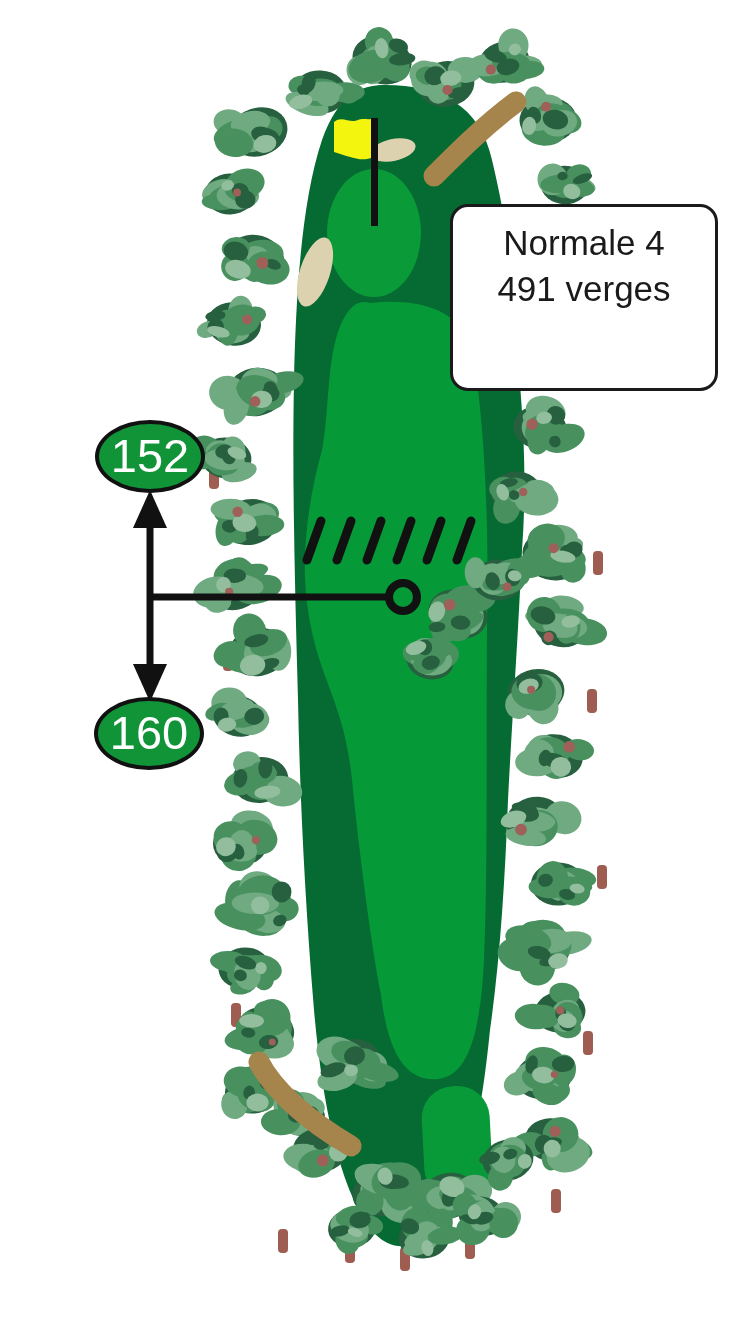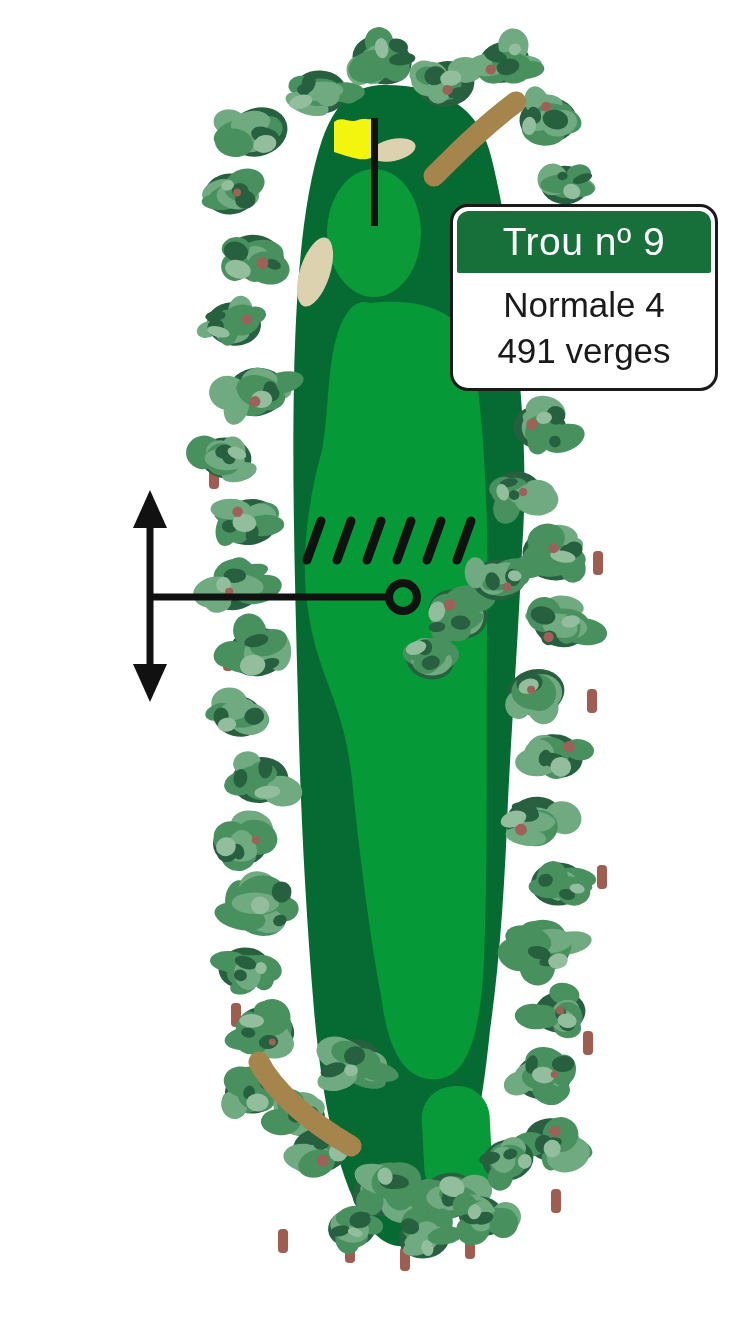--- a/index.html
+++ b/index.html
@@ -809,20 +809,21 @@
     <g>
       <line class="ink-stroke" x1="150" y1="524" x2="150" y2="670" stroke-width="7"></line>
       <polygon class="ink-fill" points="150,490 133,528 167,528"></polygon>
       <polygon class="ink-fill" points="150,702 133,664 167,664"></polygon>
       <line class="ink-stroke" x1="150" y1="597" x2="390" y2="597" stroke-width="7"></line>
       <circle class="ink-stroke" cx="403" cy="597" r="14" stroke-width="8"></circle>
     </g>
   </svg>
 
   <div class="info-card">
-    <div class="info-header">Trou nº 9</div>
     <div class="info-body">
       <span>Normale 4</span>
       <span>491 verges</span>
     </div>
   </div>
 
+  <div class="badge badge-upper">152</div>
+  <div class="badge badge-lower">160</div>
 </div>
 
 </body></html>

